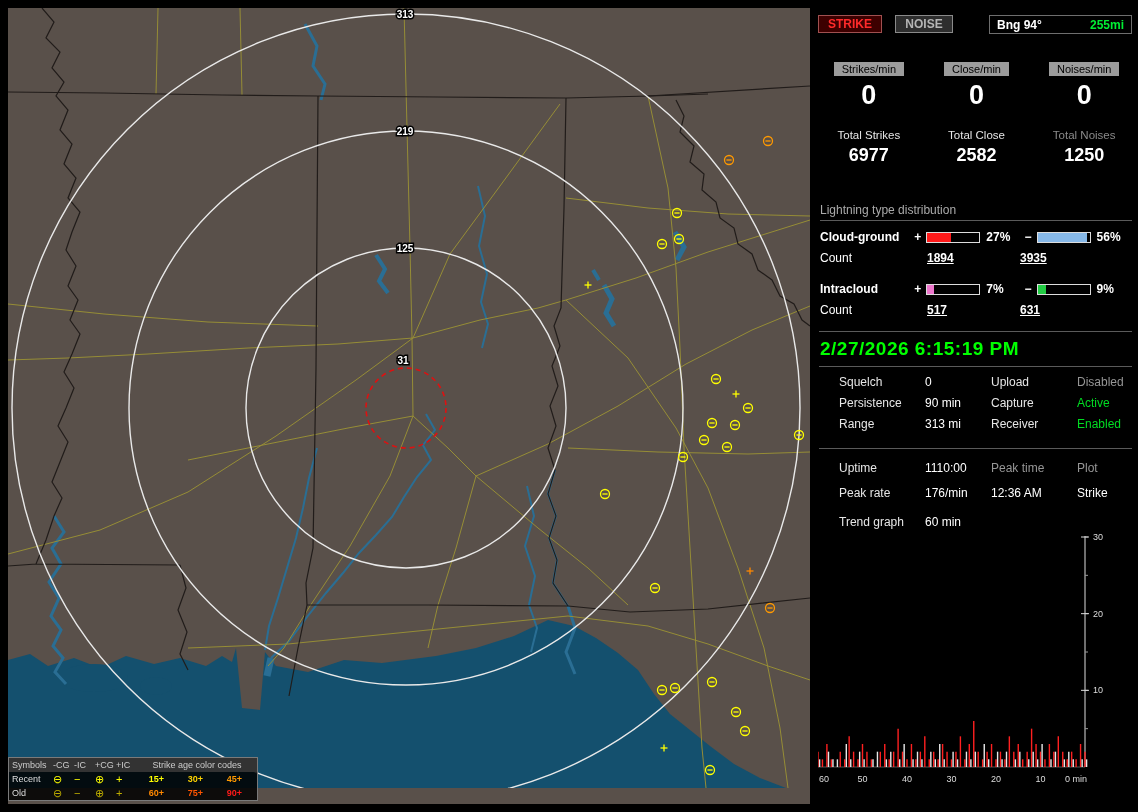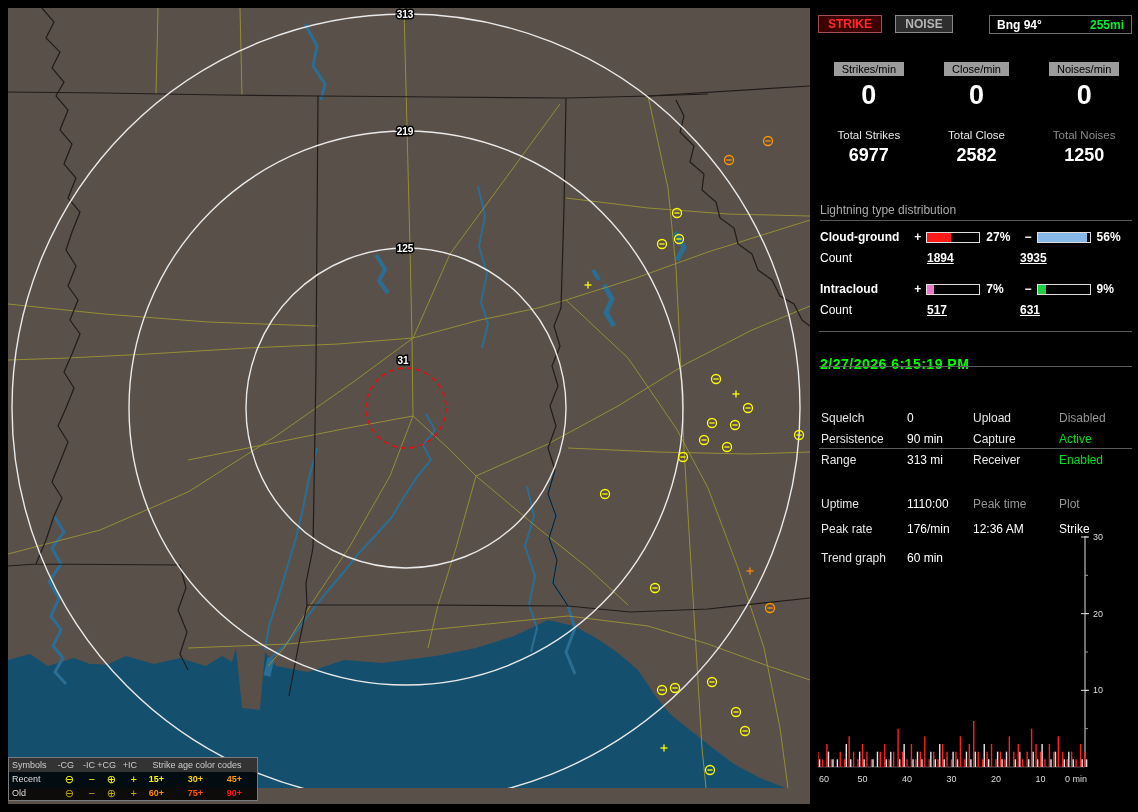--- a/index.html
+++ b/index.html
@@ -12,21 +12,21 @@
   .map svg.geo { display:block; }
   .credit { position:absolute; left:0; bottom:0; width:100%; height:16px; background:#000;
             color:#d6d6d6; font-size:10px; line-height:16px; text-align:right; padding-right:6px; }
 
   
   .legend { position:absolute; left:0; bottom:3px; width:250px; background:rgba(0,0,0,.85);
             border:1px solid #7a7a7a; font-size:9px; color:#ddd; }
   .lg-row { display:flex; align-items:center; height:14px; }
   .lg-head { background:#333; color:#ccc; }
   .lg-label { width:44px; padding-left:3px; }
-  .lg-sym { width:21px; text-align:right; font-size:11px; line-height:13px; }
+  .lg-sym { width:21px; text-align:left; font-size:11px; line-height:13px; }
   .lg-head .lg-sym { font-size:9px; }
   .lg-age { width:39px; text-align:center; font-weight:bold; }
   .lg-age-title { flex:1; text-align:center; }
 
   
   .panel { position:absolute; left:815px; top:0; width:323px; height:812px; font-size:12px; }
   .sep { position:absolute; left:4px; right:6px; border-top:1px solid #5a5a5a; }
 
   .toolbar { position:absolute; left:3px; right:6px; top:15px; height:20px; }
   .btn { display:inline-block; font-size:12px; font-weight:bold; padding:1px 9px; cursor:pointer; }
@@ -51,25 +51,25 @@
   .dist-label { width:93px; font-weight:bold; }
   .sign { width:13px; text-align:center; font-weight:bold; }
   .bar { width:55px; height:11px; border:1px solid #ddd; background:#000; margin:0 2px; }
   .bar i { display:block; height:100%; }
   .pct { width:36px; font-weight:bold; margin-left:4px; }
   .count-row { display:flex; margin-top:7px; }
   .count-label { width:107px; }
   .count-val { width:93px; font-weight:bold;text-decoration:underline; }
   .gap { height:8px; }
 
-  .clock { position:absolute; left:5px; top:356px; color:#00ff00; font-weight:bold;
-           font-size:14px; letter-spacing:.5px; }
-
-  .kv-grid { position:absolute; left:6px; right:2px; display:grid;
-             grid-template-columns:86px 66px 86px 1fr; row-gap:7px;margin-top:36px; }
+  .clock { position:absolute; left:5px; top:338px; color:#00ff00; font-weight:bold;
+           font-size:19px; letter-spacing:.5px; }
+
+  .kv-grid { position:absolute; left:24px; right:2px; display:grid;
+             grid-template-columns:86px 66px 86px 1fr; row-gap:7px; }
   .settings-grid { top:375px; }
   .status-grid   { top:461px; row-gap:11px; }
   .trend-head    { top:515px; }
   .kl { color:#e6e6e6; } .kv { color:#fff; }
   .dim { color:#969696; } .green { color:#00dd22; }
 
   .trend-svg { position:absolute; left:3px; top:532px; }
 </style>
 </head>
 <body>

